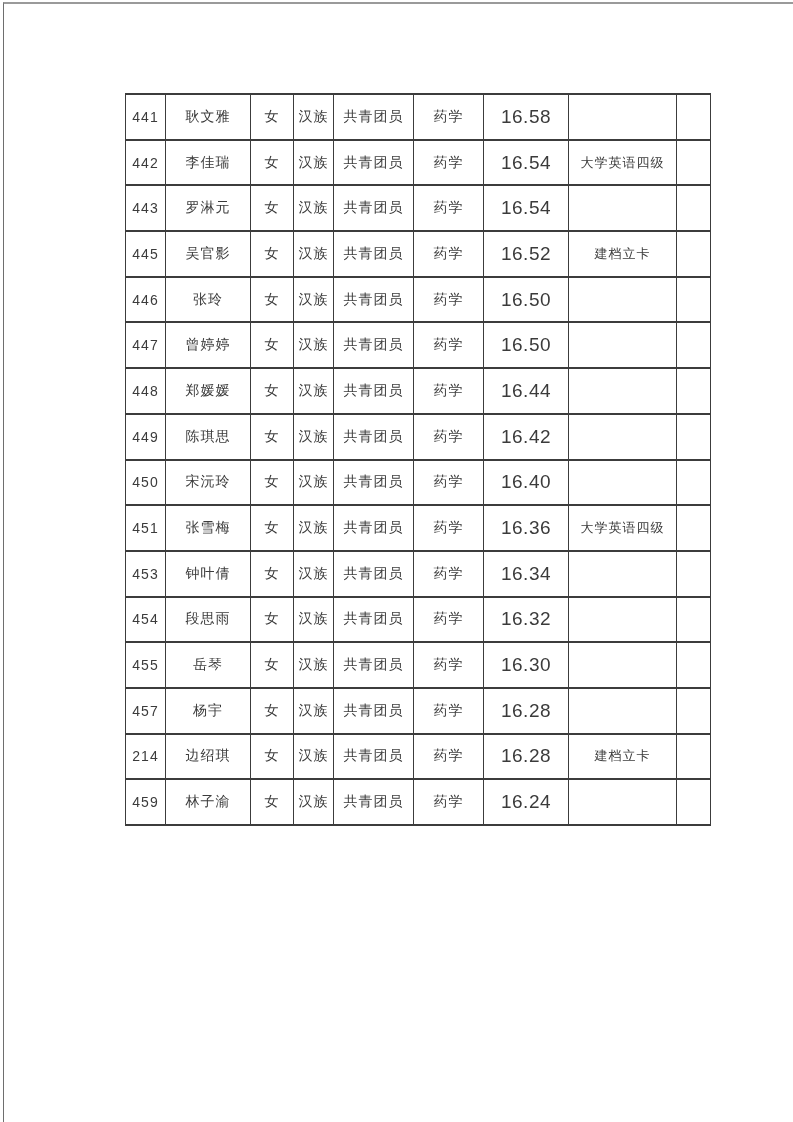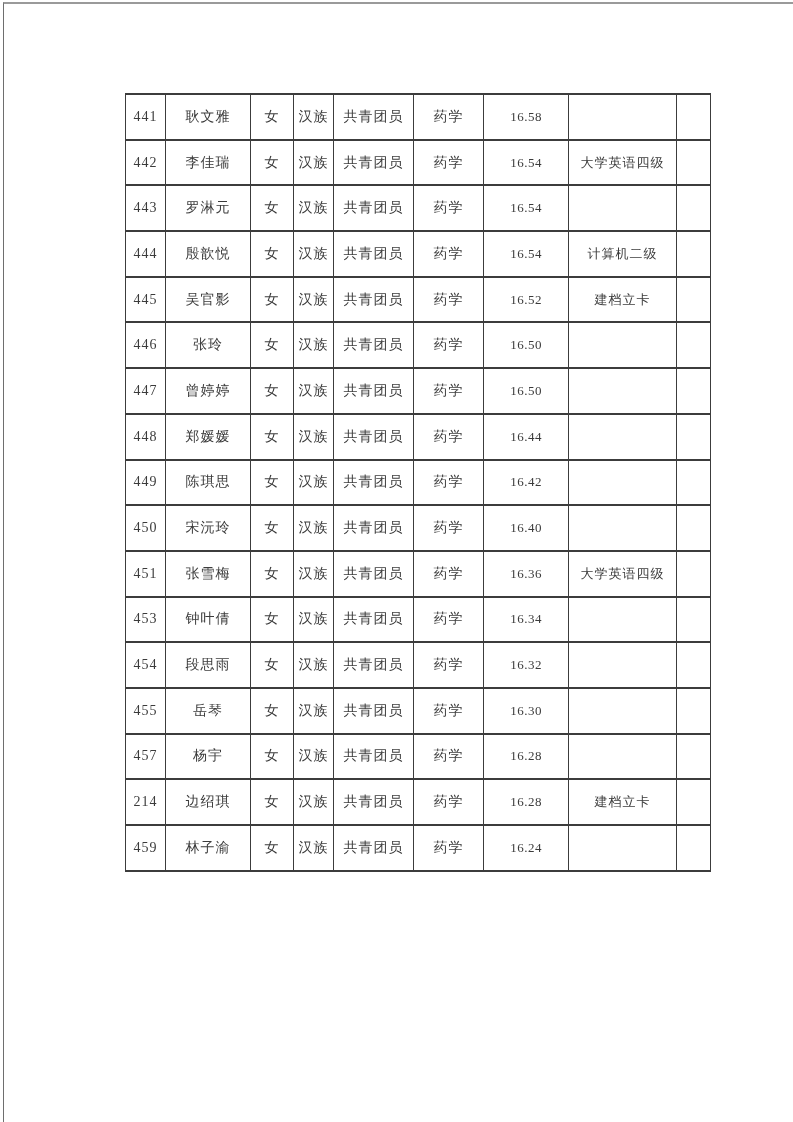--- a/index.html
+++ b/index.html
@@ -6,21 +6,21 @@
     margin: 0;
     padding: 0;
     background: #ffffff;
   }
   .page {
     position: relative;
     width: 793px;
     height: 1122px;
     background: #ffffff;
     overflow: hidden;
-    font-family: Liberation Serif, serif;
+    font-family: Liberation Sans, sans-serif;
   }
   
   .page-frame {
     position: absolute;
     top: 2px;
     left: 3px;
     width: 810px;
     height: 1140px;
     border-top: 2px solid #9a9a9a;
     border-left: 1px solid #6e6e6e;
@@ -43,21 +43,21 @@
     vertical-align: middle;
     font-size: 14px;
     color: #3b3b3b;
     letter-spacing: 1px;
     padding: 0 2px;
     overflow: hidden;
     white-space: nowrap;
   }
   table.roster td.c-score {
     letter-spacing: 0.5px;
-    font-size: 13px;
+    font-size: 19px;
   }
   table.roster td.c-remark {
     font-size: 13px;
   }
 </style>
 </head>
 <body>
 
 <div class="page">
   <div class="page-frame"></div>
@@ -102,31 +102,20 @@
     <td class="c-name">罗淋元</td>
     <td class="c-gender">女</td>
     <td class="c-ethnicity">汉族</td>
     <td class="c-political">共青团员</td>
     <td class="c-major">药学</td>
     <td class="c-score">16.54</td>
     <td class="c-remark"></td>
     <td class="c-extra"></td>
   </tr>
         <tr>
-    <td class="c-no">444</td>
-    <td class="c-name">殷歆悦</td>
-    <td class="c-gender">女</td>
-    <td class="c-ethnicity">汉族</td>
-    <td class="c-political">共青团员</td>
-    <td class="c-major">药学</td>
-    <td class="c-score">16.54</td>
-    <td class="c-remark">计算机二级</td>
-    <td class="c-extra"></td>
-  </tr>
-        <tr>
     <td class="c-no">445</td>
     <td class="c-name">吴官影</td>
     <td class="c-gender">女</td>
     <td class="c-ethnicity">汉族</td>
     <td class="c-political">共青团员</td>
     <td class="c-major">药学</td>
     <td class="c-score">16.52</td>
     <td class="c-remark">建档立卡</td>
     <td class="c-extra"></td>
   </tr>

